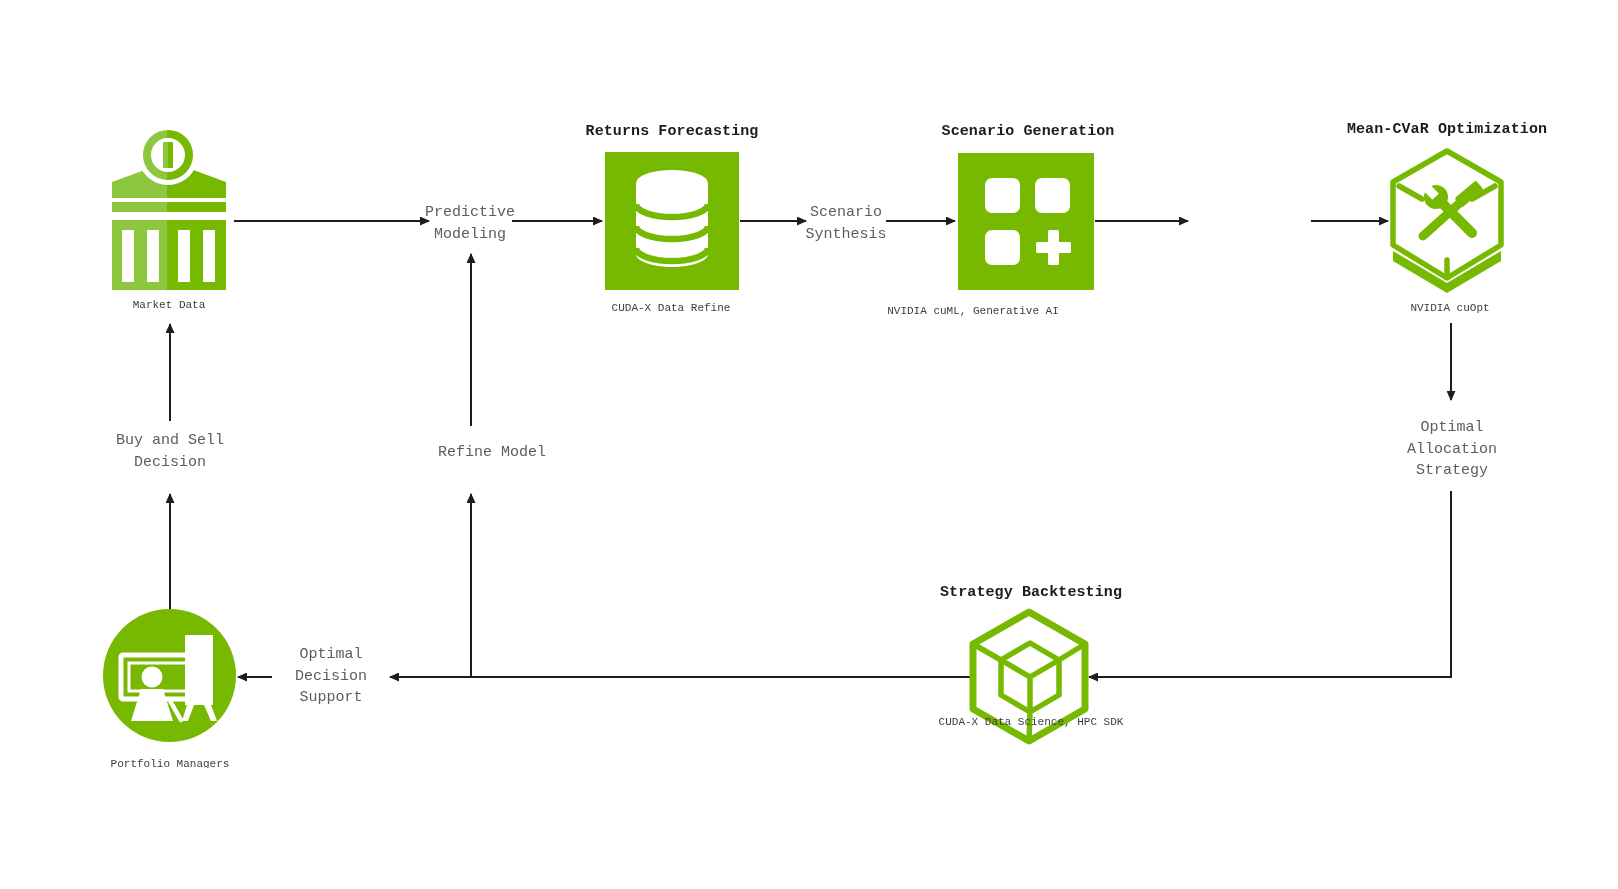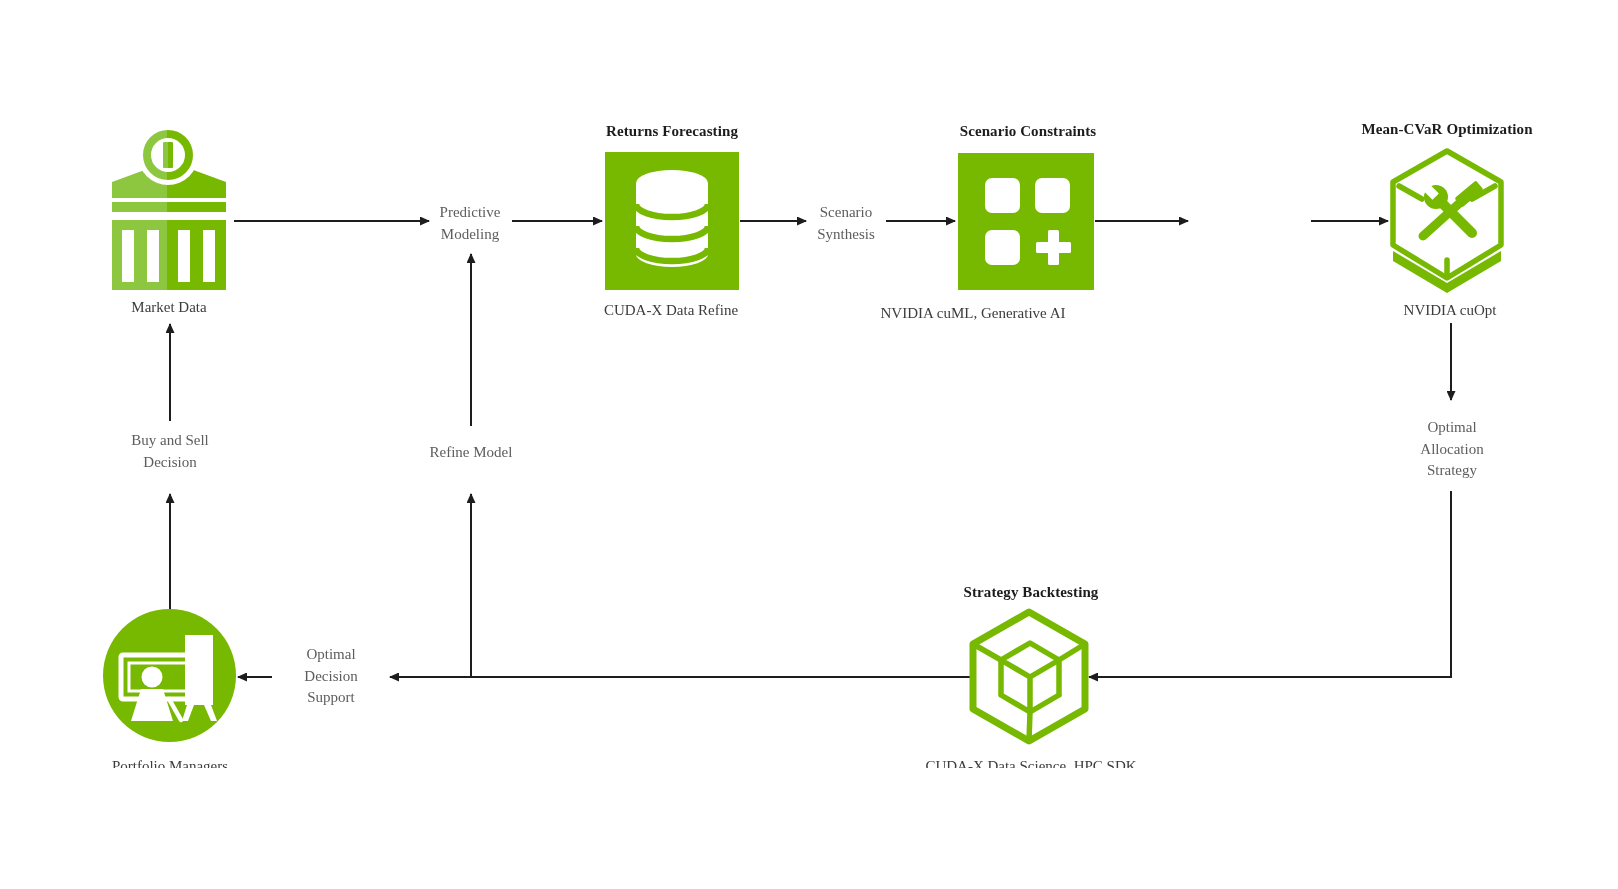--- a/index.html
+++ b/index.html
@@ -1,25 +1,25 @@
 <!DOCTYPE html>
 <html style="--green: #76B900; --lightGreen: #8DC63F; --arrow: #1d1d1d; --title: #1c1c1c; --caption: #3c3c3c; --label: #5d5d5d; --bg: #ffffff;"><head>
 <meta charset="utf-8">
 <style>
   :root{
     --green:#76B900; --lightGreen:#8DC63F; --arrow:#1d1d1d;
     --title:#1c1c1c; --caption:#3c3c3c; --label:#5d5d5d; --bg:#ffffff;
   }
   html,body{margin:0;padding:0;background:var(--bg);}
   .stage{position:relative;width:1618px;height:768px;background:var(--bg);
-         font-family:Liberation Serif, serif;overflow:hidden;}
+         font-family:Liberation Mono, monospace;overflow:hidden;}
   .icon{position:absolute;}
   .title{position:absolute;transform:translateX(-50%);font-weight:bold;font-size:15px;
          color:var(--title);white-space:nowrap;letter-spacing:.1px;}
-  .caption{position:absolute;transform:translateX(-50%);font-size:15px;
+  .caption{position:absolute;transform:translateX(-50%);font-size:11px;
          color:var(--caption);white-space:nowrap;}
   .elabel{position:absolute;transform:translateX(-50%);font-size:15px;color:var(--label);
          text-align:center;line-height:21.5px;}
   .edges{position:absolute;left:0;top:0;}
   .edge{stroke:var(--arrow);stroke-width:2;fill:none;}
   .ah{fill:var(--arrow);}
   .g-fill{fill:var(--green);}
   .w-fill{fill:#fff;}
   .g-stroke{stroke:var(--green);fill:none;}
   .w-stroke{stroke:#fff;fill:none;}
@@ -133,31 +133,31 @@
       <path class="w-fill" d="M101,96 L108,96 L114,112 L108,112 Z"></path>
       <rect x="18" y="46" width="84" height="44" rx="2" class="w-stroke" stroke-width="5"></rect>
       <rect x="26" y="54" width="68" height="28" class="w-stroke" stroke-width="3"></rect>
       <path d="M66,90 L78,111" class="w-stroke" stroke-width="4.5" stroke-linecap="round"></path>
       <circle cx="49" cy="68" r="10.5" class="w-fill"></circle>
       <polygon class="w-fill" points="38,80 60,80 70,112 28,112"></polygon>
     </svg>
   </div>
 
   <div class="title" style="left:672px;top:123px;">Returns Forecasting</div>
-  <div class="title" style="left:1028px;top:123px;">Scenario Constraints</div>
+  <div class="title" style="left:1028px;top:123px;">Scenario Generation</div>
   <div class="title" style="left:1447px;top:121px;">Mean-CVaR Optimization</div>
   <div class="title" style="left:1031px;top:584px;">Strategy Backtesting</div>
 
   <div class="caption" style="left:169px;top:299px;">Market Data</div>
   <div class="caption" style="left:671px;top:302px;">CUDA-X Data Refine</div>
   <div class="caption" style="left:973px;top:305px;">NVIDIA cuML, Generative AI</div>
   <div class="caption" style="left:1450px;top:302px;">NVIDIA cuOpt</div>
-  <div class="caption" style="left:1031px;top:758px;text-align:center;">CUDA-X Data Science, HPC SDK</div>
+  <div class="caption" style="left:1031px;top:716px;text-align:center;">CUDA-X Data Science, HPC SDK</div>
   <div class="caption" style="left:170px;top:758px;">Portfolio Managers</div>
 
   <div class="elabel" style="left:470px;top:202px;width:100px;">Predictive Modeling</div>
   <div class="elabel" style="left:846px;top:202px;width:92px;">Scenario Synthesis</div>
   <div class="elabel" style="left:1452px;top:417px;width:92px;">Optimal Allocation Strategy</div>
   <div class="elabel" style="left:170px;top:430px;width:112px;">Buy and Sell Decision</div>
-  <div class="elabel" style="left:471px;top:442px;width:140px;">Refine Model</div>
+  <div class="elabel" style="left:492px;top:442px;width:140px;">Refine Model</div>
   <div class="elabel" style="left:331px;top:644px;width:84px;">Optimal Decision Support</div>
 
 </div>
 
 </body></html>

